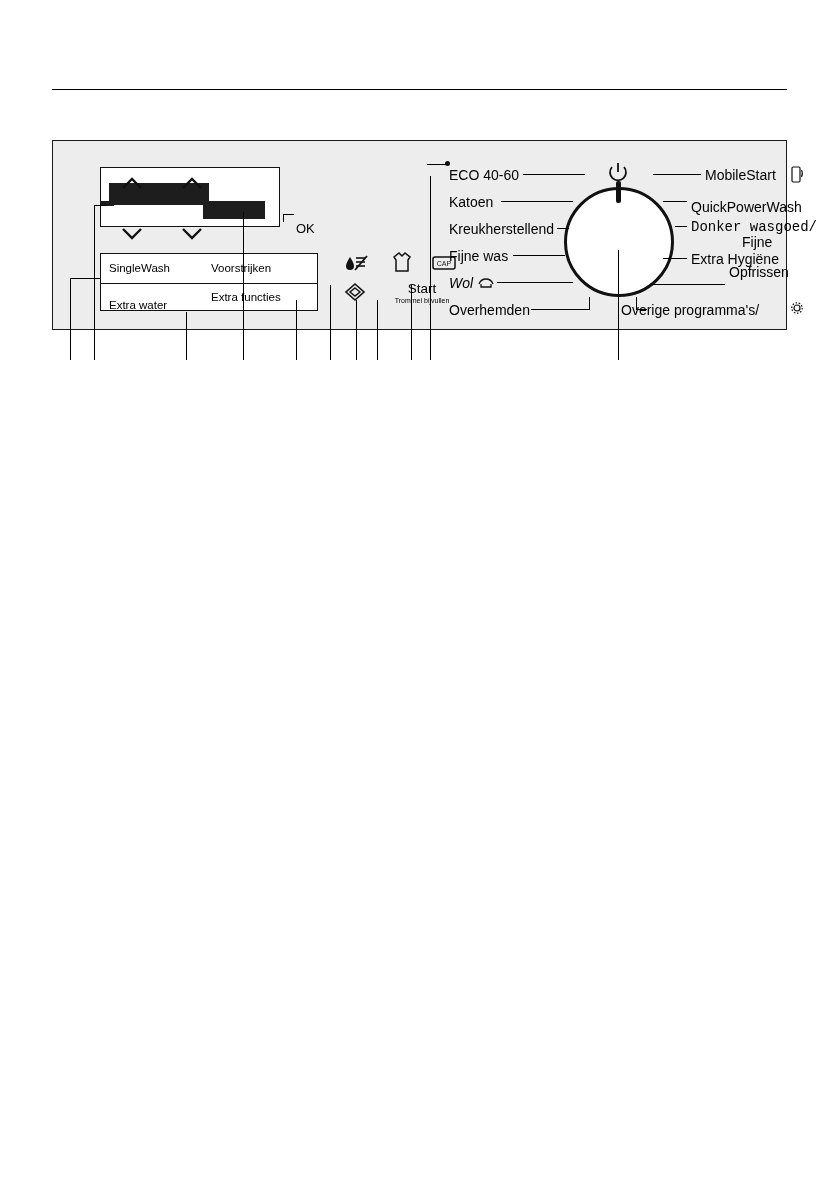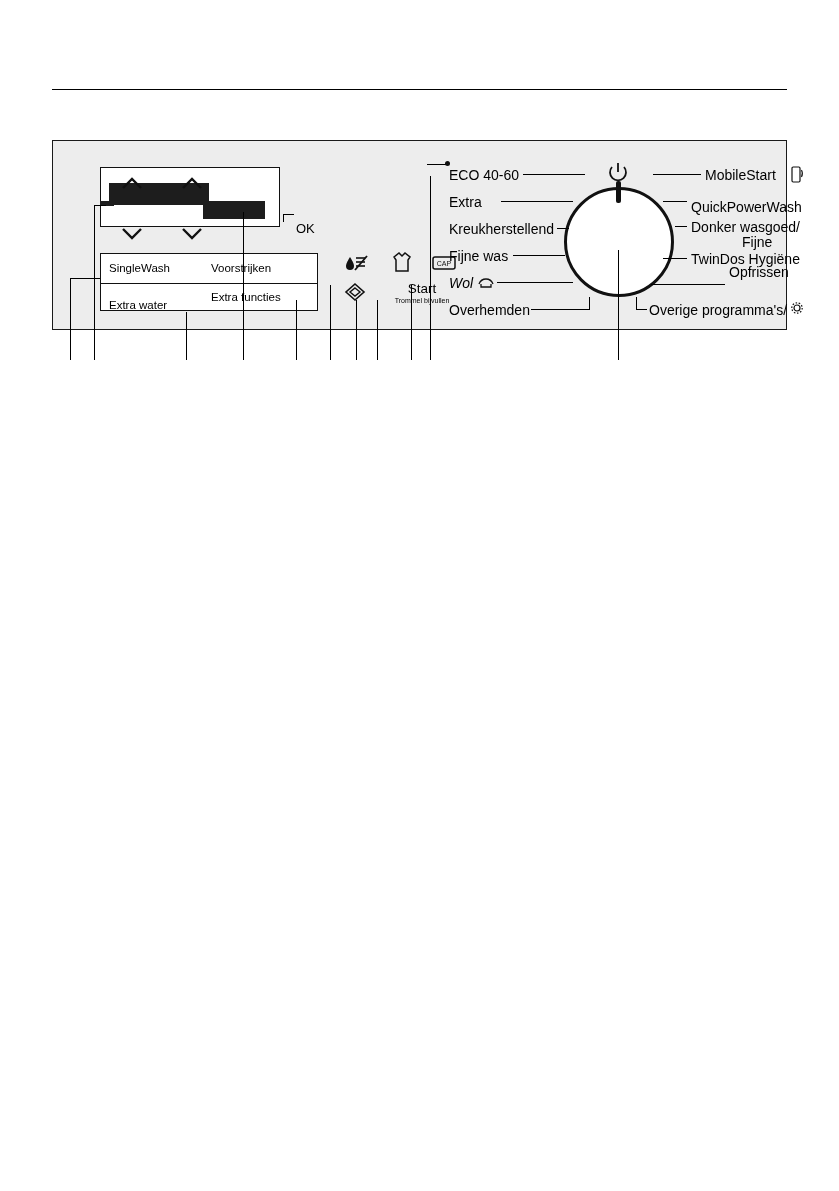--- a/index.html
+++ b/index.html
@@ -370,21 +370,21 @@
         <path d="M6 4 A8 8 0 1 0 18 4" fill="none" stroke="#111" stroke-width="1.8"></path>
         <line x1="12" y1="0" x2="12" y2="9" stroke="#111" stroke-width="1.8"></line>
       </svg>
     </div>
     <div class="dial-outer"></div>
     <div class="dial-notch"></div>
 
     <div class="prog" style="left:396px; top:26px;">ECO 40-60</div>
     <div class="leader" style="left:470px; top:33px; width:62px;"></div>
 
-    <div class="prog" style="left:396px; top:53px;">Extra</div>
+    <div class="prog" style="left:396px; top:53px;">Katoen</div>
     <div class="leader" style="left:448px; top:60px; width:72px;"></div>
 
     <div class="prog" style="left:396px; top:80px;">Kreukherstellend</div>
     <div class="leader" style="left:504px; top:87px; width:12px;"></div>
 
     <div class="prog" style="left:396px; top:107px;">Fijne was</div>
     <div class="leader" style="left:460px; top:114px; width:52px;"></div>
 
     <div class="prog" style="left:396px; top:134px;font-style:italic;">Wol</div>
     <div style="position:absolute; left:425px; top:134px;">
@@ -404,31 +404,31 @@
       <svg width="14" height="17" viewBox="0 0 14 17">
         <rect x="2" y="1" width="8" height="15" rx="1.2" fill="none" stroke="#111" stroke-width="1.2"></rect>
         <path d="M11.5 4 q1.8 3.5 0 7" fill="none" stroke="#111" stroke-width="1.1"></path>
       </svg>
     </div>
     <div class="leader" style="left:600px; top:33px; width:48px;"></div>
 
     <div class="prog" style="left:638px; top:58px;">QuickPowerWash</div>
     <div class="leader" style="left:610px; top:60px; width:24px;"></div>
 
-    <div class="prog" style="left:638px; top:78px;">Donker wasgoed/</div>
+    <div class="prog" style="left:638px; top:78px;font-family:Liberation Mono, monospace;">Donker wasgoed/</div>
     <div class="prog" style="left:689px; top:93px;">Fijne</div>
     <div class="leader" style="left:622px; top:85px; width:12px;"></div>
 
-    <div class="prog" style="left:638px; top:110px;">TwinDos Hygiëne</div>
+    <div class="prog" style="left:638px; top:110px;">Extra Hygiëne</div>
     <div class="leader" style="left:610px; top:117px; width:24px;"></div>
 
     <div class="prog" style="left:676px; top:123px;">Opfrissen</div>
     <div class="leader" style="left:598px; top:143px; width:74px;"></div>
 
-    <div class="prog" style="left:596px; top:161px;text-align:right;">Overige programma's/</div>
+    <div class="prog" style="left:568px; top:161px;text-align:right;">Overige programma's/</div>
     <div style="position:absolute; left:737px; top:160px;">
       <svg width="14" height="14" viewBox="0 0 14 14">
         <circle cx="7" cy="7" r="3" fill="none" stroke="#111" stroke-width="1.2"></circle>
         <circle cx="7" cy="7" r="5.2" fill="none" stroke="#111" stroke-width="1.2" stroke-dasharray="1.6 1.6"></circle>
       </svg>
     </div>
     <div class="leader" style="left:583px; top:168px; width:11px;"></div>
     <div style="position:absolute; left:583px; top:156px; width:1px; height:13px; background:#000;"></div>
   </div>
 

